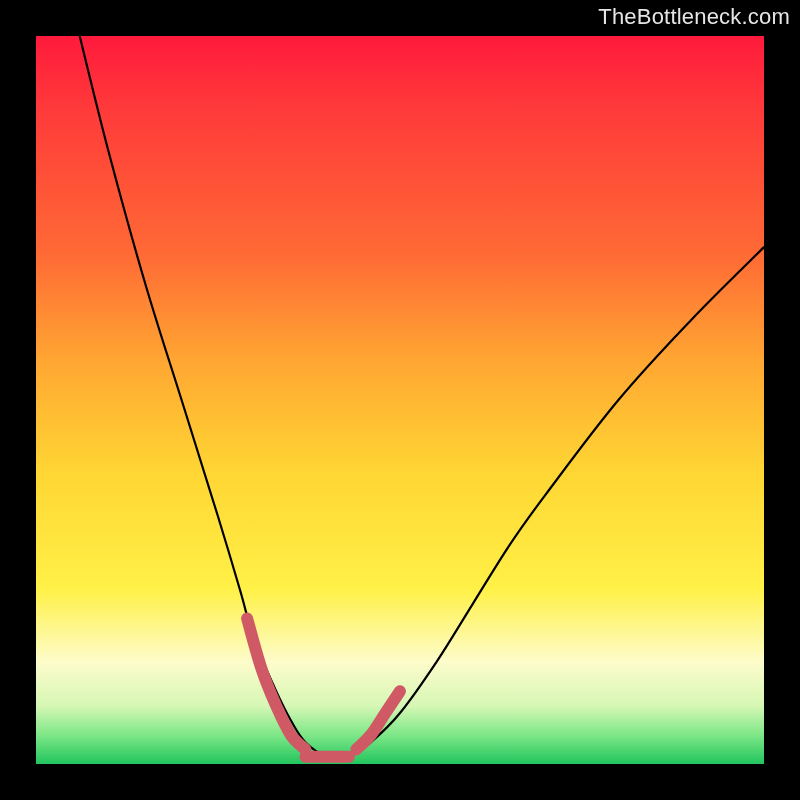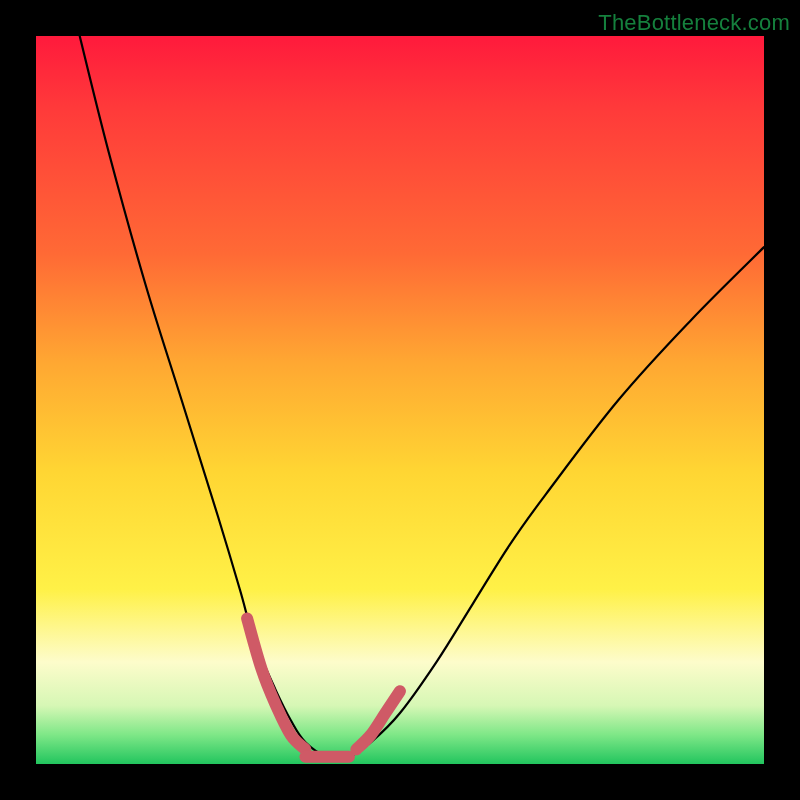--- a/index.html
+++ b/index.html
@@ -35,23 +35,23 @@
       #ffd633 60%,
       #fff147 76%,
       #fdfccb 86%,
       #d6f7b5 92%,
       #7ee787 96%,
       #22c55e 100%
     );
   }
   .watermark {
     position: absolute;
-    top: 10px;
+    top: 4px;
     right: 10px;
-    color: #15803d;
+    color: #e5e5e5;
     font-size: 22px;
     font-weight: 500;
     letter-spacing: 0.2px;
     user-select: none;
   }
   svg.curve {
     position: absolute;
     left: 0;
     top: 0;
     width: 728px;

